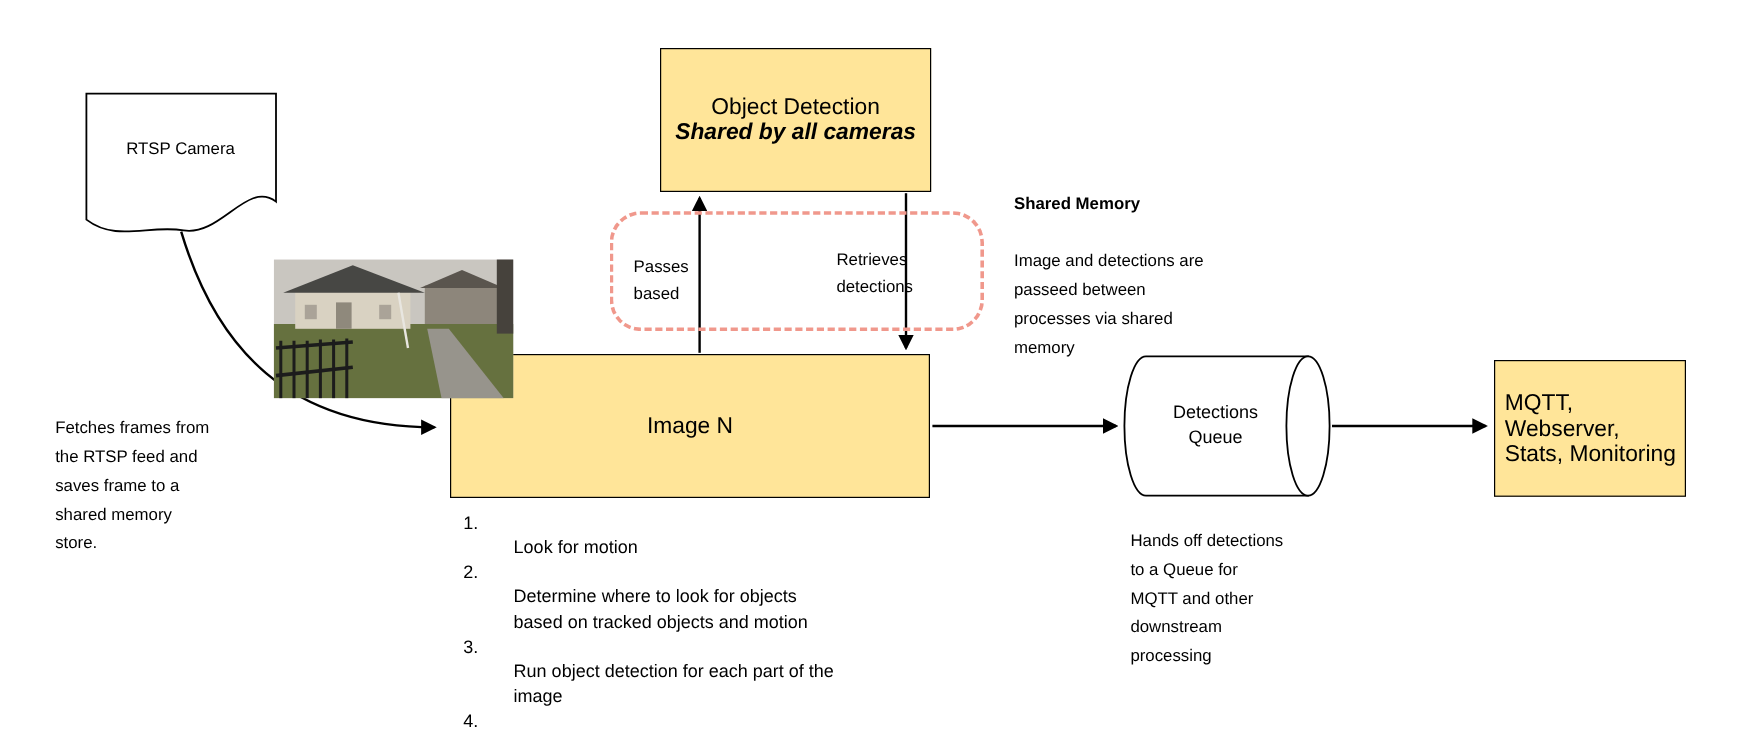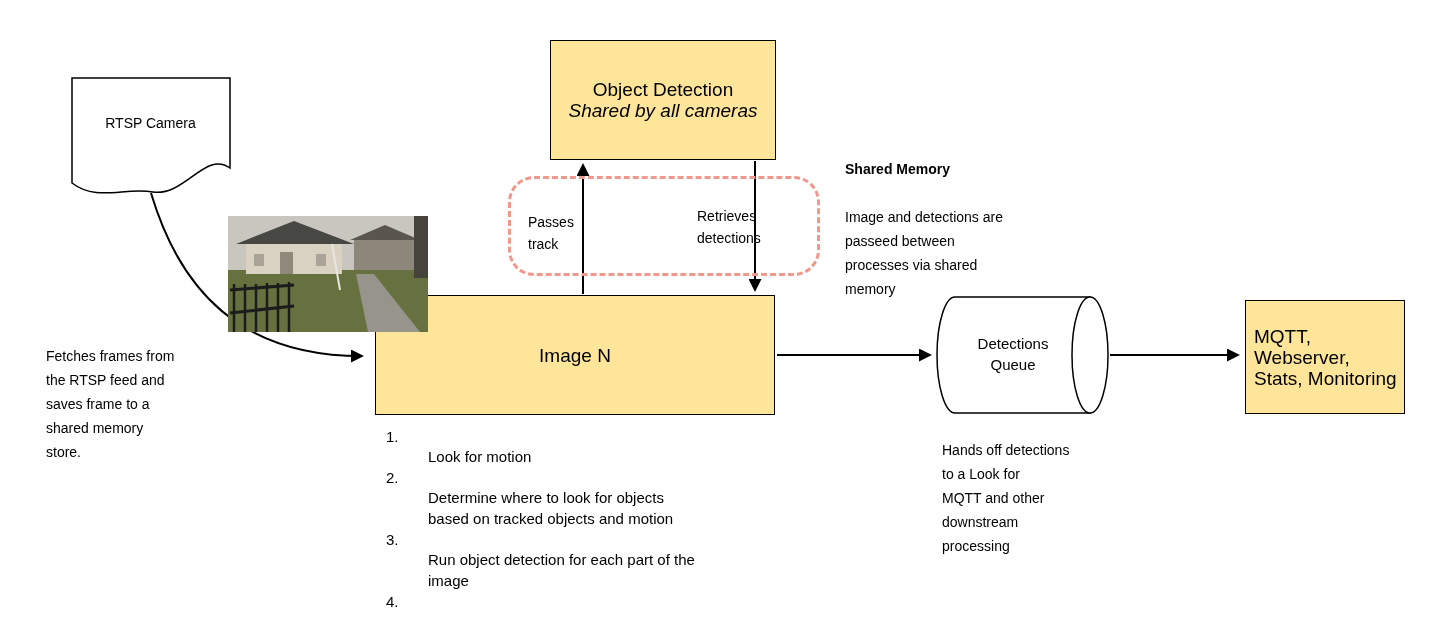--- a/index.html
+++ b/index.html
@@ -20,21 +20,21 @@
     border:1.5px solid #000;
     display:flex; flex-direction:column;
     align-items:center; justify-content:center;
     font-size:19px; line-height:21px; text-align:center;
   }
   .node-object-detection { left:550px; top:40px; width:226px; height:120px; }
   .node-camera-n        { left:375px; top:295px; width:400px; height:120px; }
   .node-outputs         { left:1245px; top:300px; width:160px; height:114px;
                           align-items:flex-end; justify-content:center;
                           text-align:left; padding-left:8px; white-space:pre-line; }
-  .italic { font-style:italic; }
+  .italic { font-style:italic;font-weight:bold; }
   .bold { font-weight:bold; }
 
   .label, .note { position:absolute; z-index:2; font-size:14px; }
   .note { line-height:24px; white-space:pre-line; }
 
   .rtsp-label { left:78px; top:113px; width:145px; text-align:center; line-height:21px; }
 
   .photo { position:absolute; left:228px; top:216px; width:200px; height:116px; z-index:3; overflow:hidden; }
 
   .dashed-region {
@@ -114,21 +114,21 @@
   </div>
 
   <div class="node node-object-detection">
     <div>Object Detection</div>
     <div class="italic">Shared by all cameras</div>
   </div>
 
   <div class="dashed-region"></div>
 
   <div class="note passes-label">Passes
-track</div>
+based</div>
   <div class="note retrieves-label">Retrieves
 detections</div>
 
   <div class="note shared-memory-note">
     <div class="bold">Shared Memory</div>
     <div>Image and detections are
 passeed between
 processes via shared
 memory</div>
   </div>
@@ -159,21 +159,21 @@
 image</span>
     </li>
     <li class="step">
       <span class="step-num">4.</span>
     </li>
   </ol>
 
   <div class="queue-label">Detections
 Queue</div>
   <div class="note queue-note">Hands off detections
-to a Look for
+to a Queue for
 MQTT and other
 downstream
 processing</div>
 
   <div class="node node-outputs">
     <div>MQTT, Webserver,
 Stats, Monitoring</div>
   </div>
 
 </div>

